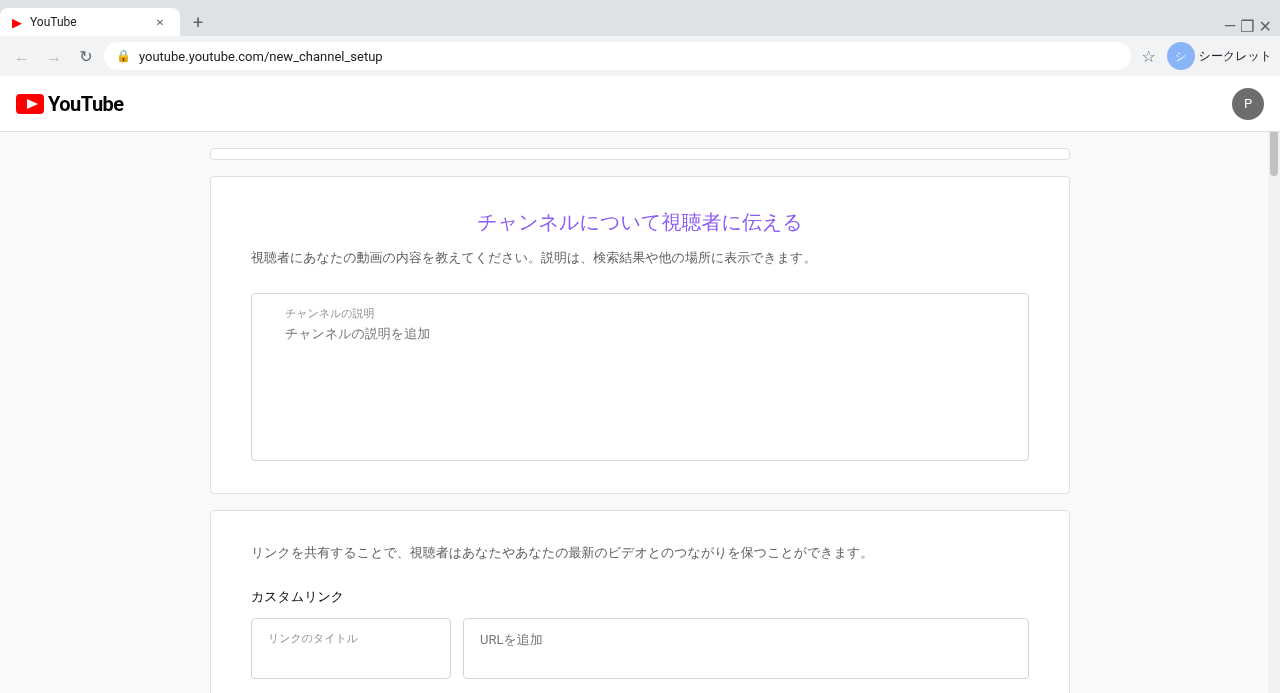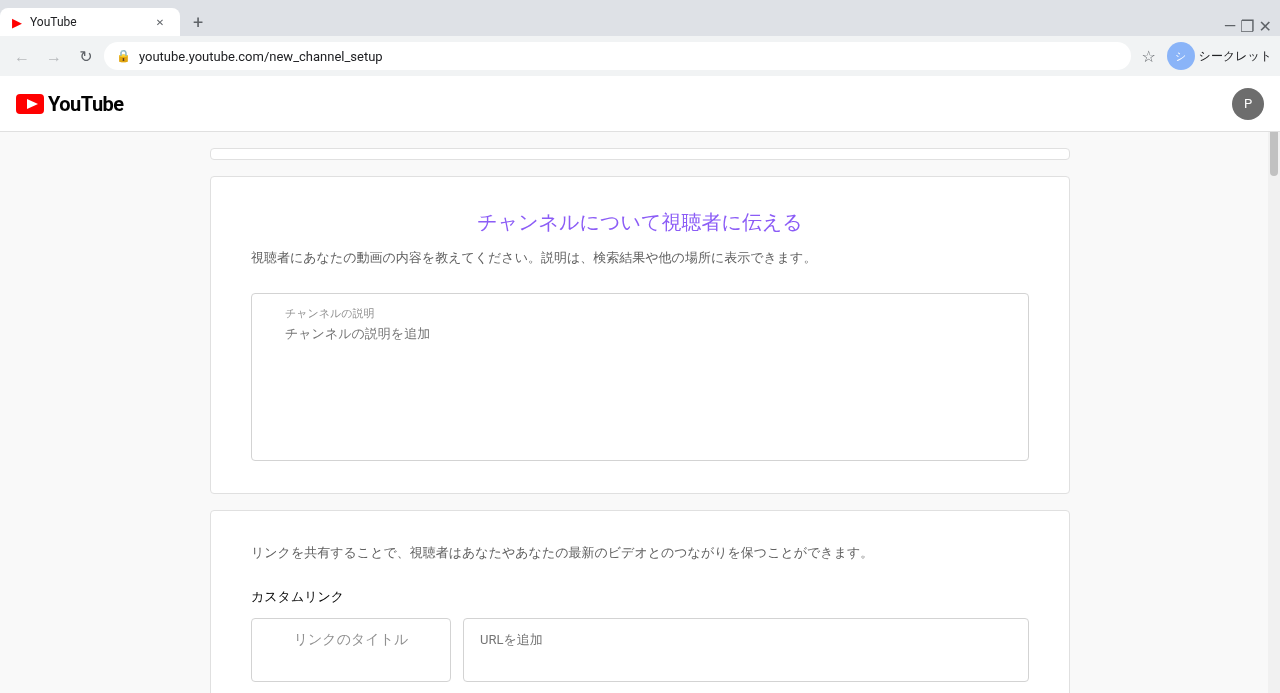--- a/index.html
+++ b/index.html
@@ -280,25 +280,24 @@
     }
 
     .input-field {
       border: 1px solid #d3d3d3;
       border-radius: 4px;
       padding: 12px 16px;
       background: #fff;
     }
 
     .input-field .field-label {
-      font-size: 14px;
+      font-size: 11px;
       color: #909090;
       margin-bottom: 4px;
       display: block;
-      text-align: center;
     }
 
     .input-field input {
       border: none;
       outline: none;
       font-size: 13px;
       color: #030303;
       font-family: inherit;
       width: 100%;
       background: transparent;

